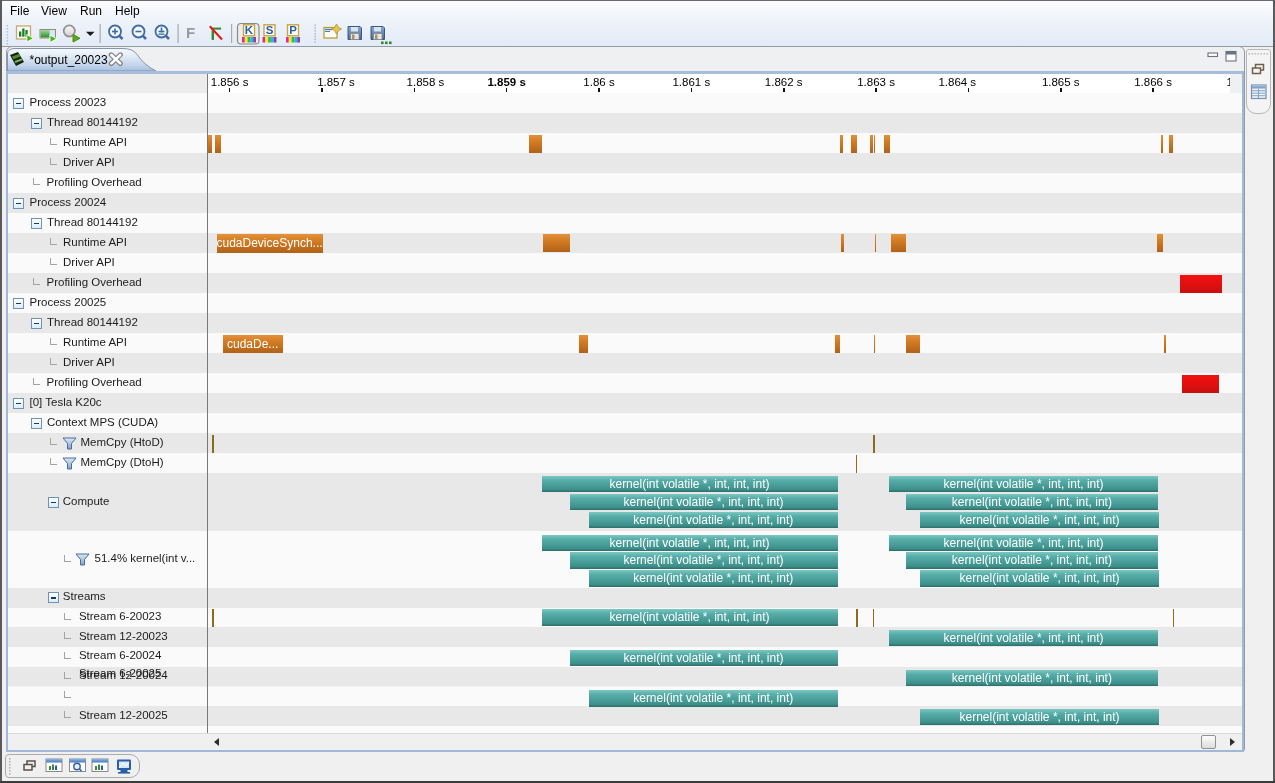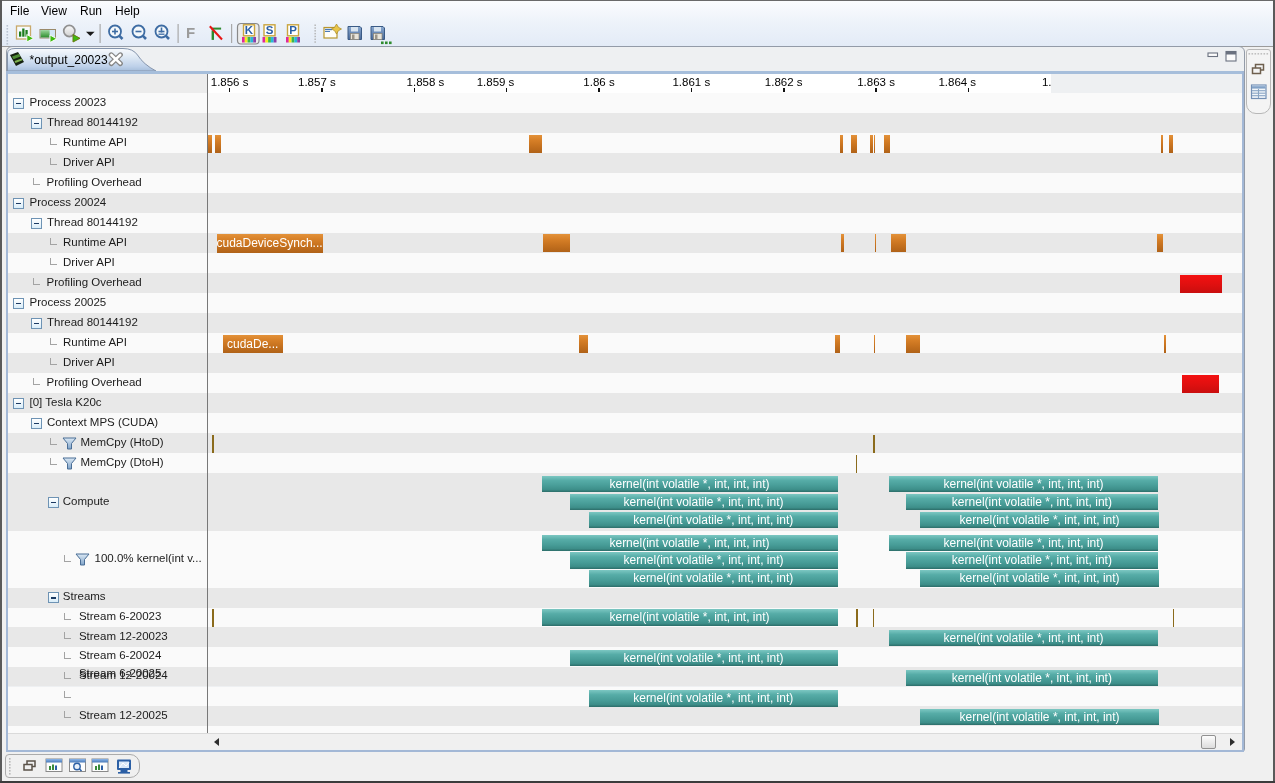--- a/index.html
+++ b/index.html
@@ -163,28 +163,28 @@
       <line x1="3.4" y1="3" x2="12.2" y2="11.4"></line>
       <line x1="12.2" y1="3" x2="3.4" y2="11.4"></line>
     </g>
 </svg>
 <svg class="a" style="left:1205px;top:49px;" width="36" height="14" viewBox="0 0 36 14">
 <rect x="3" y="4" width="9.5" height="3.5" fill="#fcfcfc" stroke="#6b7280" stroke-width="1.1"></rect>
 <rect x="21" y="2.5" width="10" height="9.5" fill="#fcfcfc" stroke="#6b7280" stroke-width="1.1"></rect>
     <rect x="21" y="2.5" width="10" height="3" fill="#6b7280"></rect>
 </svg>
 <div class="a" style="left:7.5px;top:74.4px;width:199.5px;height:18.3px;background:#ececec;"></div>
-<div class="a" style="left:208px;top:74.4px;width:843px;height:18.3px;background:#ffffff;overflow:hidden;">
+<div class="a" style="left:208px;top:74.4px;width:1022px;height:18.3px;background:#ffffff;overflow:hidden;">
 <div class="rlab" style="left:-8.400000000000006px;width:60px;text-align:center;">1.856 s</div>
 <div class="tick" style="left:20.899999999999995px;"></div>
-<div class="rlab" style="left:90px;width:60px;">1.857 s</div>
+<div class="rlab" style="left:98px;width:60px;text-align:center;">1.857 s</div>
 <div class="tick" style="left:113.24999999999999px;"></div>
 <div class="rlab" style="left:176.29999999999995px;width:60px;text-align:right;">1.858 s</div>
 <div class="tick" style="left:205.59999999999997px;"></div>
-<div class="rlab" style="left:268.65px;width:60px;text-align:left;">1.859 s</div>
+<div class="rlab" style="left:268.65px;width:60px;text-align:center;font-weight:bold;">1.859 s</div>
 <div class="tick" style="left:297.95px;"></div>
 <div class="rlab" style="left:361.0px;width:60px;text-align:center;">1.86 s</div>
 <div class="tick" style="left:390.3px;"></div>
 <div class="rlab" style="left:453.35px;width:60px;text-align:center;">1.861 s</div>
 <div class="tick" style="left:482.65000000000003px;"></div>
 <div class="rlab" style="left:545.6999999999999px;width:60px;text-align:center;">1.862 s</div>
 <div class="tick" style="left:574.9999999999999px;"></div>
 <div class="rlab" style="left:638.05px;width:60px;text-align:center;">1.863 s</div>
 <div class="tick" style="left:667.3499999999999px;"></div>
 <div class="rlab" style="left:730.4px;width:60px;text-align:left;">1.864 s</div>
@@ -278,21 +278,21 @@
 <svg class="a" style="left:62px;top:456.5px;" width="15" height="13" viewBox="0 0 15 13">
     <path d="M1 1 L14 1 L9.5 6.5 L9.5 12 L5.5 12 L5.5 6.5 Z" fill="url(#fun)" stroke="#4a6e96" stroke-width="1"></path>
   </svg>
 <div class="lbl" style="left:80.5px;top:455.5px;">MemCpy (DtoH)</div>
 <div class="exp" style="left:48px;top:496.5px;"></div>
 <div class="lbl" style="left:62.8px;top:494.5px;">Compute</div>
 <div class="ell" style="left:64px;top:554.5px;"></div>
 <svg class="a" style="left:75px;top:553.0px;" width="15" height="13" viewBox="0 0 15 13">
     <path d="M1 1 L14 1 L9.5 6.5 L9.5 12 L5.5 12 L5.5 6.5 Z" fill="url(#fun)" stroke="#4a6e96" stroke-width="1"></path>
   </svg>
-<div class="lbl" style="left:94.5px;top:552.0px;">100.0% kernel(int v...</div>
+<div class="lbl" style="left:94.5px;top:552.0px;">51.4% kernel(int v...</div>
 <div class="exp" style="left:48px;top:592.35px;"></div>
 <div class="lbl" style="left:62.8px;top:590.35px;">Streams</div>
 <div class="ell" style="left:64px;top:612.5500000000001px;"></div>
 <div class="lbl" style="left:78.9px;top:610.0500000000001px;">Stream 6-20023</div>
 <div class="ell" style="left:64px;top:632.25px;"></div>
 <div class="lbl" style="left:78.9px;top:629.75px;">Stream 12-20023</div>
 <div class="ell" style="left:64px;top:651.95px;"></div>
 <div class="lbl" style="left:78.9px;top:649.45px;">Stream 6-20024</div>
 <div class="ell" style="left:64px;top:671.65px;"></div>
 <div class="lbl" style="left:78.9px;top:669.15px;">Stream 12-20024</div>

